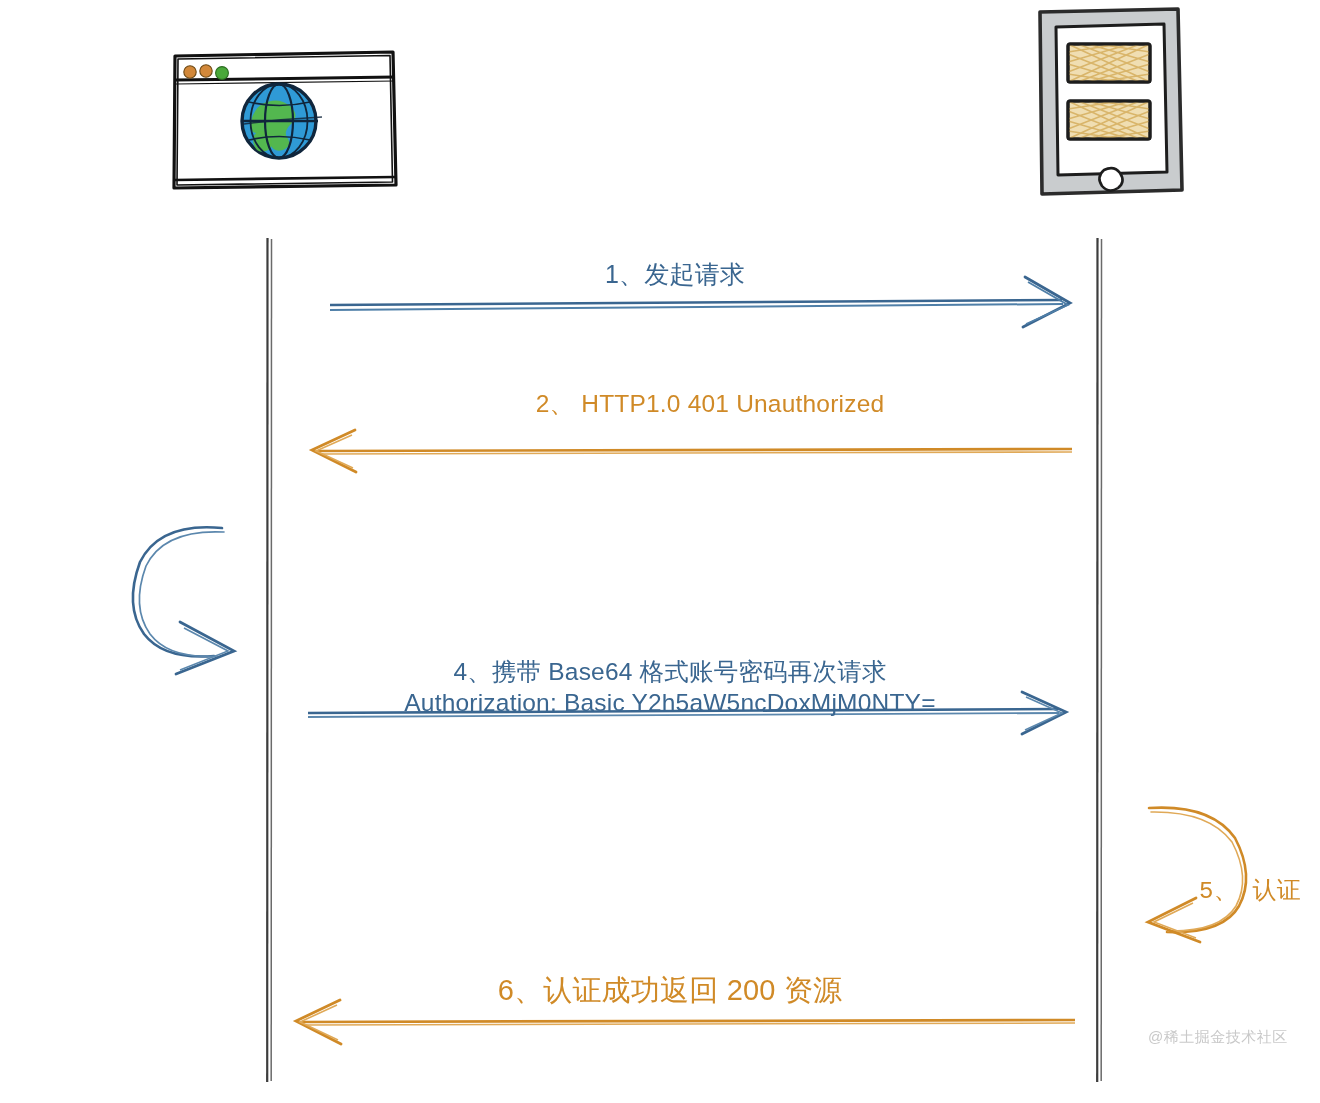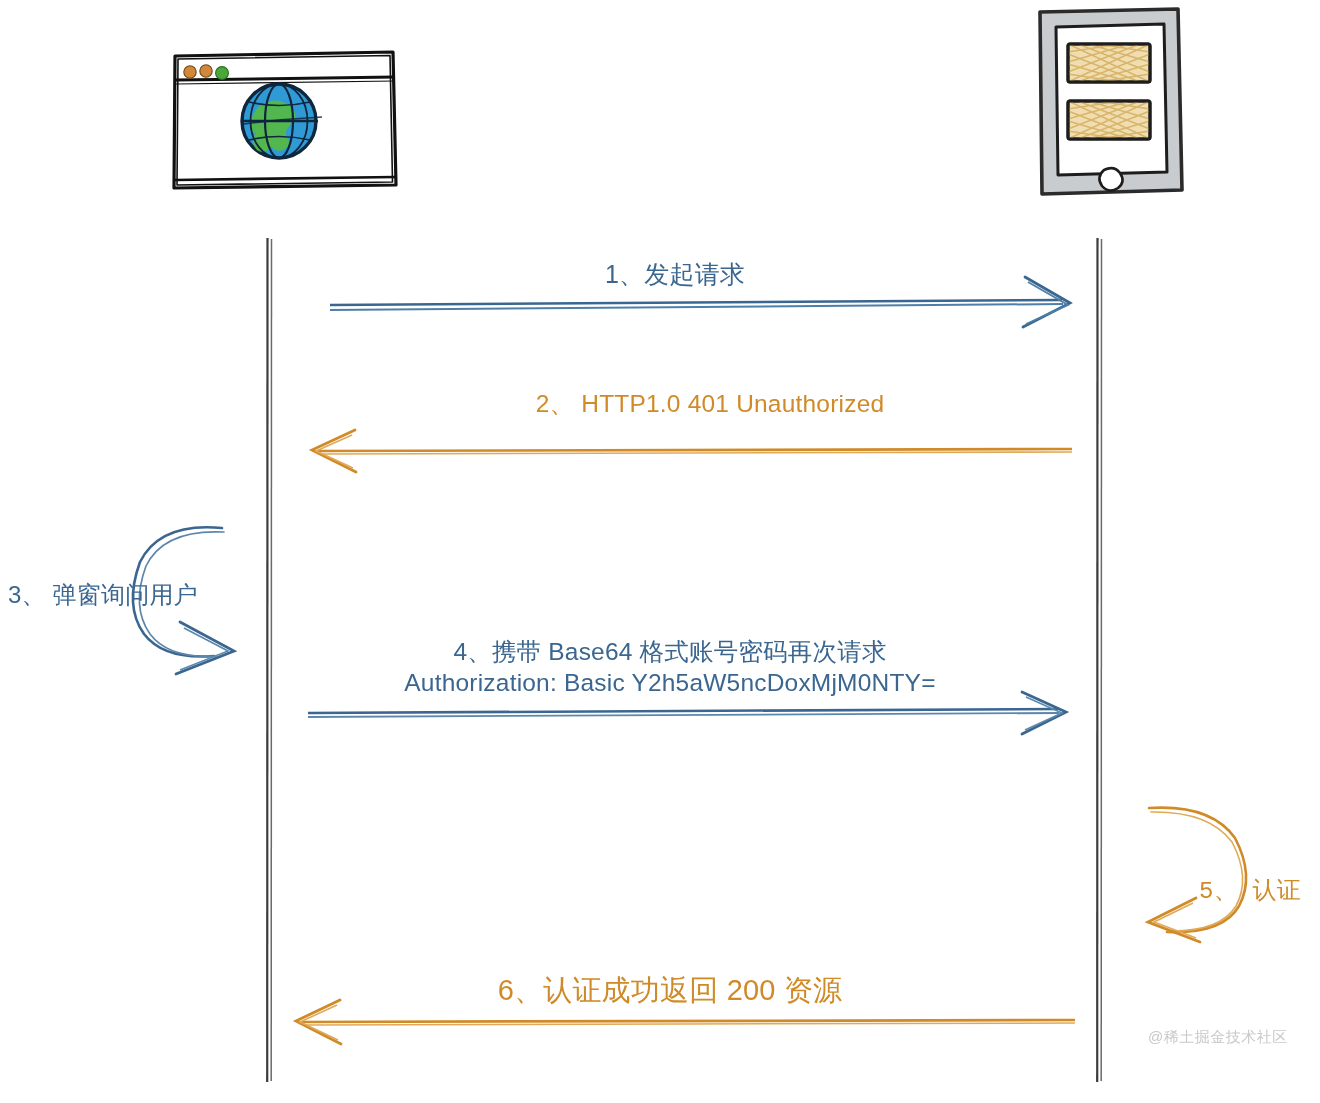--- a/index.html
+++ b/index.html
@@ -47,21 +47,21 @@
   }
   .lbl-3 {
     left: 8px;
     top: 580px;
     width: 220px;
     font-size: 24px;
     text-align: left;
   }
   .lbl-4 {
     left: 330px;
-    top: 636px;
+    top: 656px;
     width: 680px;
     font-size: 24.5px;
   }
   .lbl-5 {
     left: 1190px;
     top: 857px;
     width: 120px;
     font-size: 24px;
     text-align: center;
     font-family: Liberation Mono, monospace;
@@ -201,23 +201,20 @@
   </svg>
 
   <div class="msg-label blue-text lbl-1">
     <div>1、发起请求</div>
   </div>
 
   <div class="msg-label orange-text lbl-2">
     <div>2、 HTTP1.0 401 Unauthorized</div>
   </div>
 
-  <div class="msg-label blue-text lbl-3">
-    <div>3、 弹窗询问用户</div>
-  </div>
 
   <div class="msg-label blue-text lbl-4">
     <div>4、携带 Base64 格式账号密码再次请求</div>
     <div>Authorization: Basic Y2h5aW5ncDoxMjM0NTY=</div>
   </div>
 
   <div class="msg-label orange-text lbl-5">
     <div>5、 认证</div>
   </div>
 

